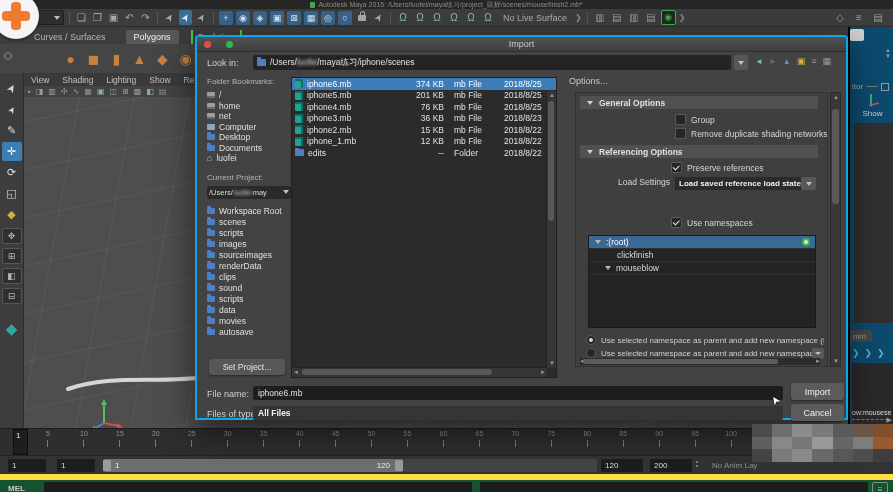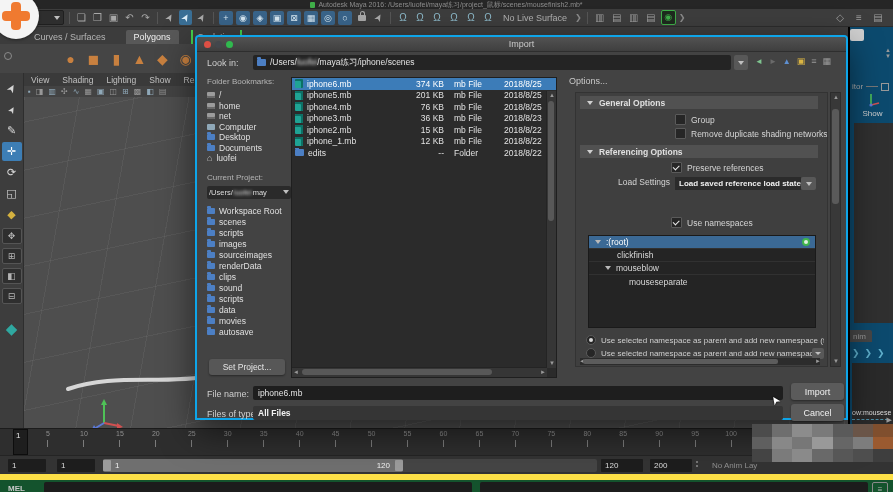--- a/index.html
+++ b/index.html
@@ -786,23 +786,20 @@
           <span>:(root)</span>
           <span class="gdot"></span>
         </div>
         <div class="trow" style="padding-left:28px">
           <span>clickfinish</span>
         </div>
         <div class="trow" style="padding-left:16px">
           <span class="texp"></span>
           <span>mouseblow</span>
         </div>
-        <div class="trow" style="padding-left:40px;border-bottom:none">
-          <span>mouseseparate</span>
-        </div>
       </div>
       <div class="nsradio" style="top:242px">
         <span class="rb on"></span>
         <span>Use selected namespace as parent and add new namespace (file na</span>
       </div>
       <div class="nsradio" style="top:255px">
         <span class="rb"></span>
         <span>Use selected namespace as parent and add new namespace string:</span>
       </div>
       <span class="ddbtn" id="ns-dd">

